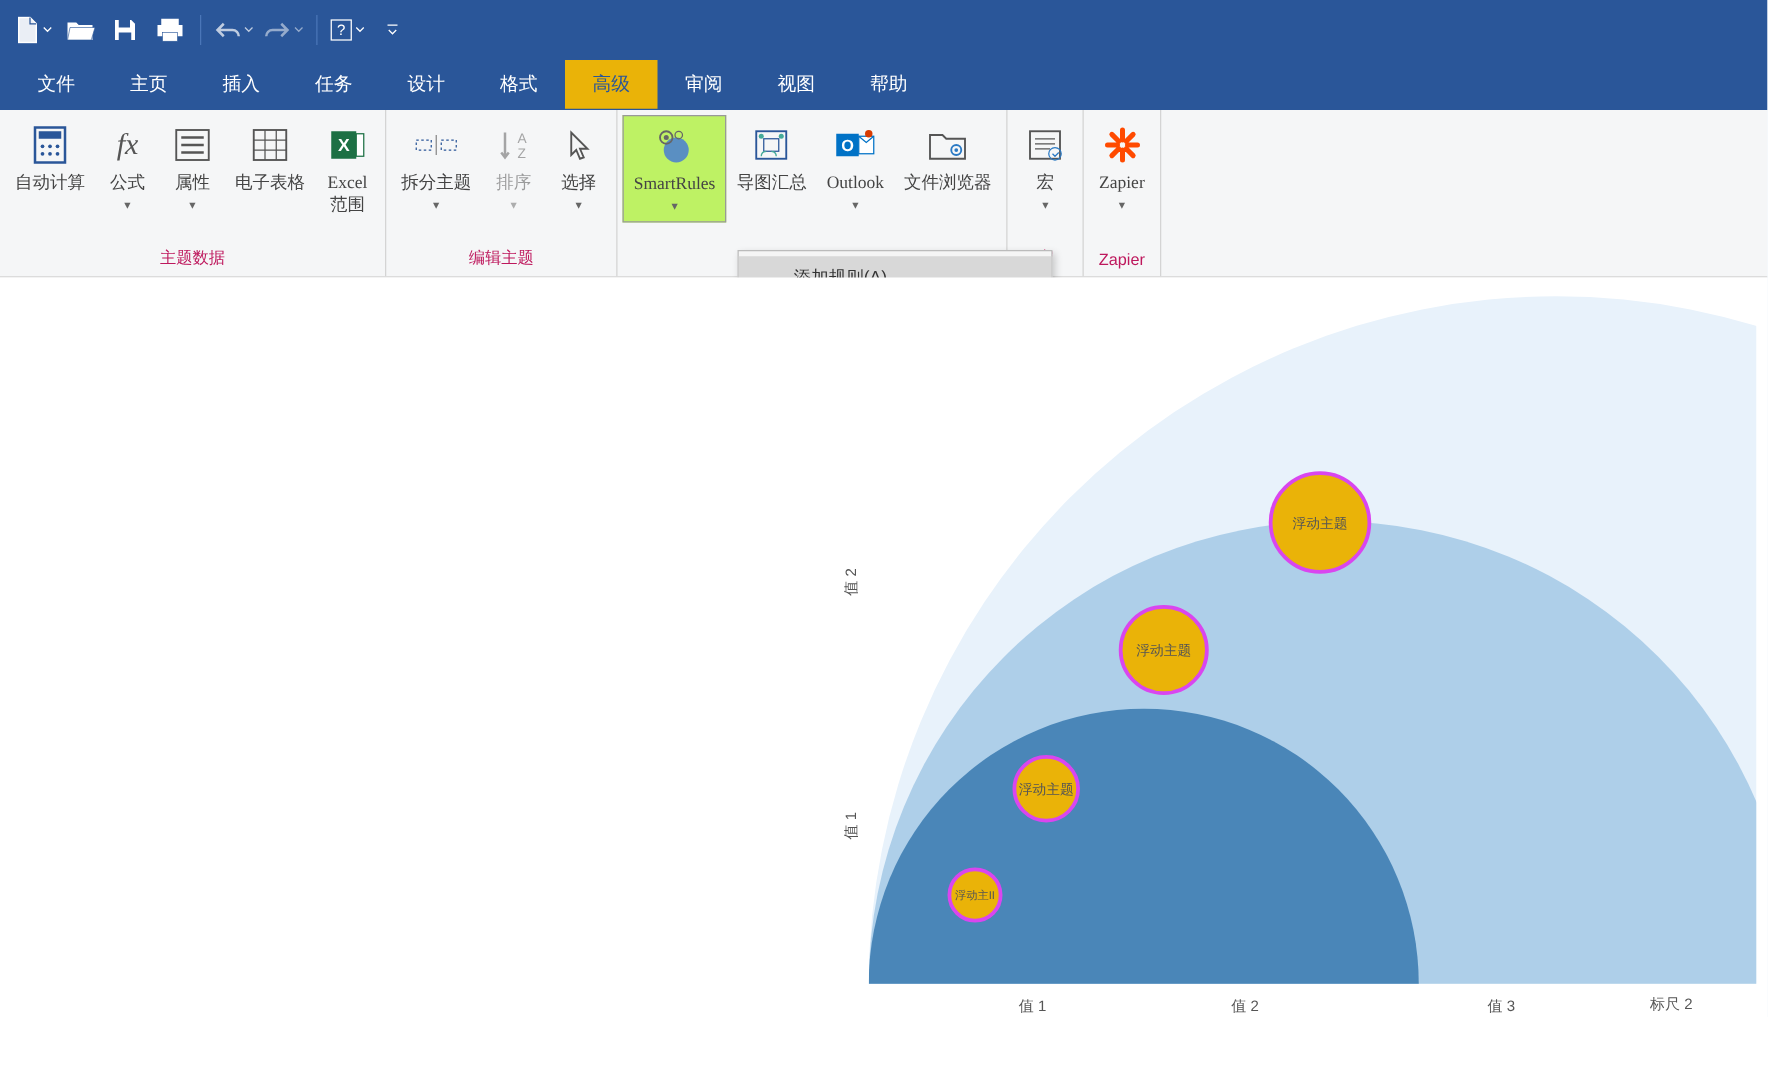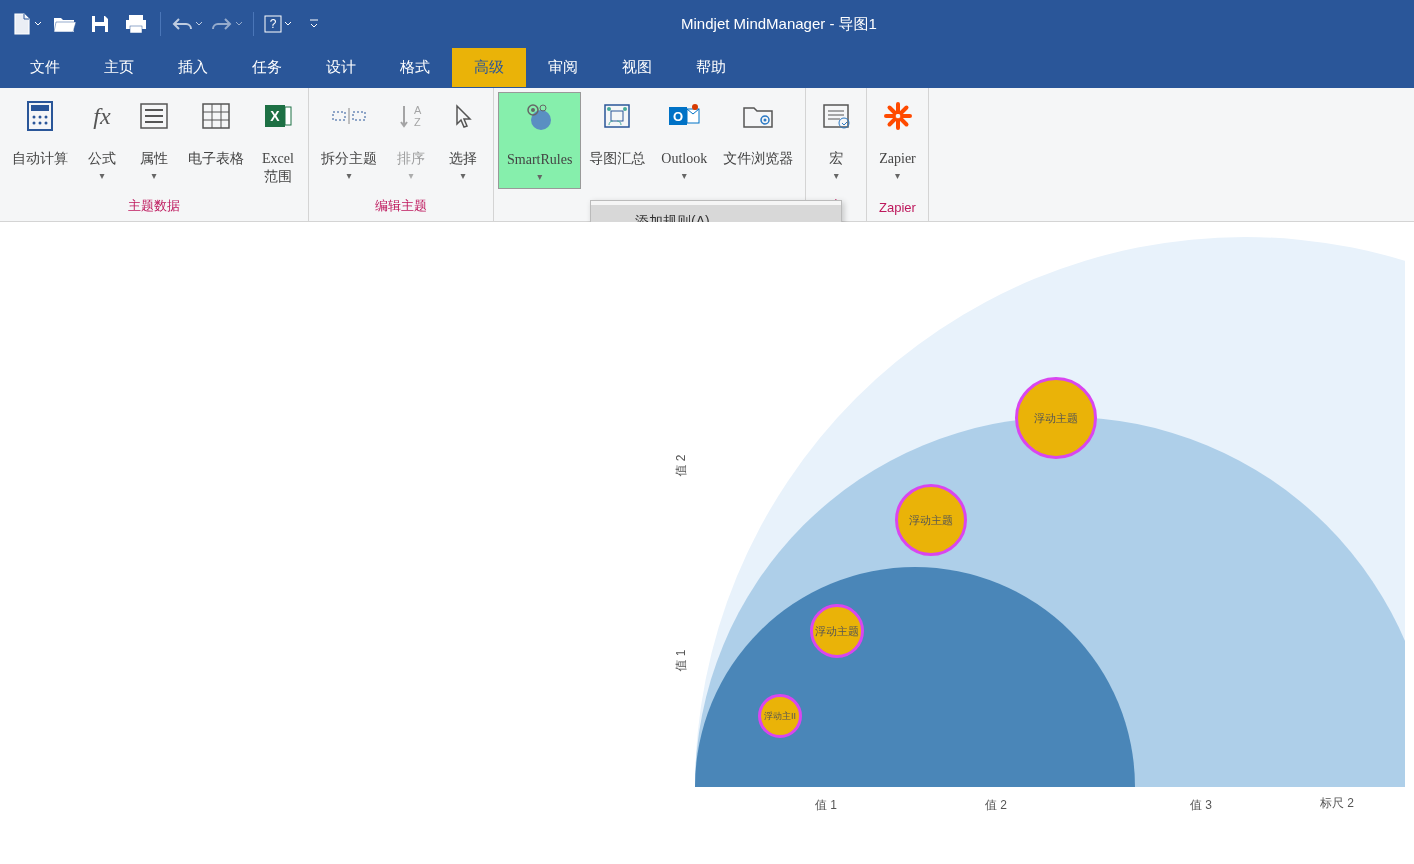--- a/index.html
+++ b/index.html
@@ -11,23 +11,23 @@
 .qat-dd{width:8px;height:8px;margin-left:2px;}
 .title{flex:1;text-align:center;color:#fff;font-size:15px;padding-right:180px;}
 .tabs{height:40px;background:#2a5699;display:flex;align-items:flex-start;padding-left:8px;}
 .tab{padding:10px 22px;color:#fff;font-size:15px;cursor:pointer;}
 .tab.active{background:#eab308;color:#2a5699;}
 .ribbon{height:134px;background:#f5f6f7;border-bottom:1px solid #d4d4d4;display:flex;}
 .rgroup{display:flex;flex-direction:column;border-right:1px solid #d4d4d4;}
 .rgroup-items{display:flex;flex:1;align-items:flex-start;padding:4px 4px 0;}
 .rgroup-label{text-align:center;font-size:13px;color:#be185d;padding:4px 0 6px;}
 .rbtn{display:flex;flex-direction:column;align-items:center;justify-content:flex-start;padding:6px 8px;cursor:pointer;min-width:50px;text-align:center;}
-.rbtn.pressed{background:#86efac;border:1px solid #999;}
+.rbtn.pressed{background:#bef264;border:1px solid #999;}
 .rbtn.disabled{opacity:0.5;}
-.rbtn-icon{width:36px;height:36px;display:flex;align-items:center;justify-content:center;margin-bottom:16px;}
+.rbtn-icon{width:36px;height:36px;display:flex;align-items:center;justify-content:center;margin-bottom:4px;}
 .rbtn-label{font-size:14px;color:#444;line-height:1.3;white-space:nowrap;font-family:Liberation Serif, serif;}
 .rbtn-dd{font-size:10px;color:#666;margin-top:2px;}
 .dropdown{position:absolute;left:590px;top:200px;width:252px;background:#f5f5f5;border:1px solid #bbb;box-shadow:2px 2px 6px rgba(0,0,0,0.2);padding:4px 0;}
 .dd-item{padding:8px 16px 8px 44px;font-size:14px;color:#333;cursor:pointer;position:relative;}
 .dd-item.hl{background:#d8d8d8;}
 .dd-sep{height:1px;background:#ccc;margin:4px 10px;}
 .dd-icon{position:absolute;left:12px;top:50%;transform:translateY(-50%);width:18px;height:18px;}
 .canvas{position:absolute;left:0;top:222px;right:0;bottom:0;background:#fff;}
 .chart{position:absolute;left:695px;top:0;width:710px;height:640px;}
 .arc{position:absolute;border-radius:50%;left:0;}
@@ -99,21 +99,20 @@
       <svg class="qat-dd" viewBox="0 0 8 8">
           <path d="M1 2l3 3 3-3" fill="none" stroke="#fff"></path>
         </svg>
     </div>
     <div class="qat-btn">
       <svg width="10" height="12" viewBox="0 0 10 12">
           <path d="M1 2h8M2 6l3 3 3-3" fill="none" stroke="#fff"></path>
         </svg>
     </div>
   </div>
-  <div class="title">Mindjet MindManager - 导图1</div>
 </div>
 
 <div class="tabs">
   <div class="tab">文件</div>
   <div class="tab">主页</div>
   <div class="tab">插入</div>
   <div class="tab">任务</div>
   <div class="tab">设计</div>
   <div class="tab">格式</div>
   <div class="tab active">高级</div>

